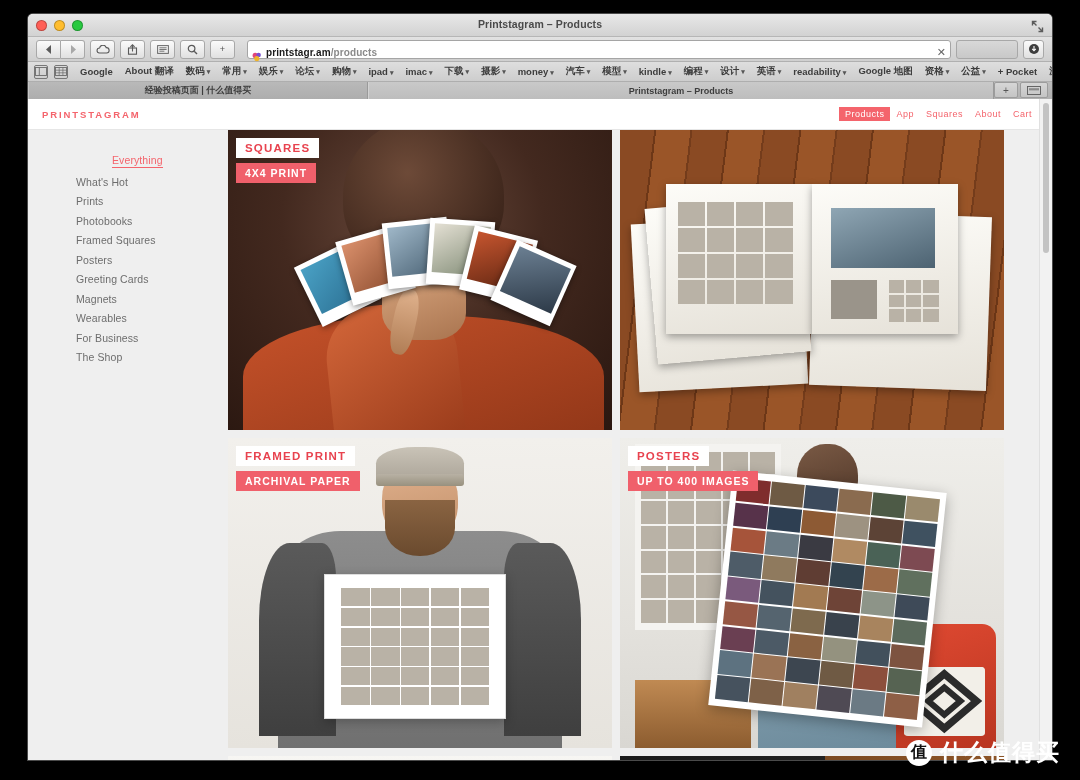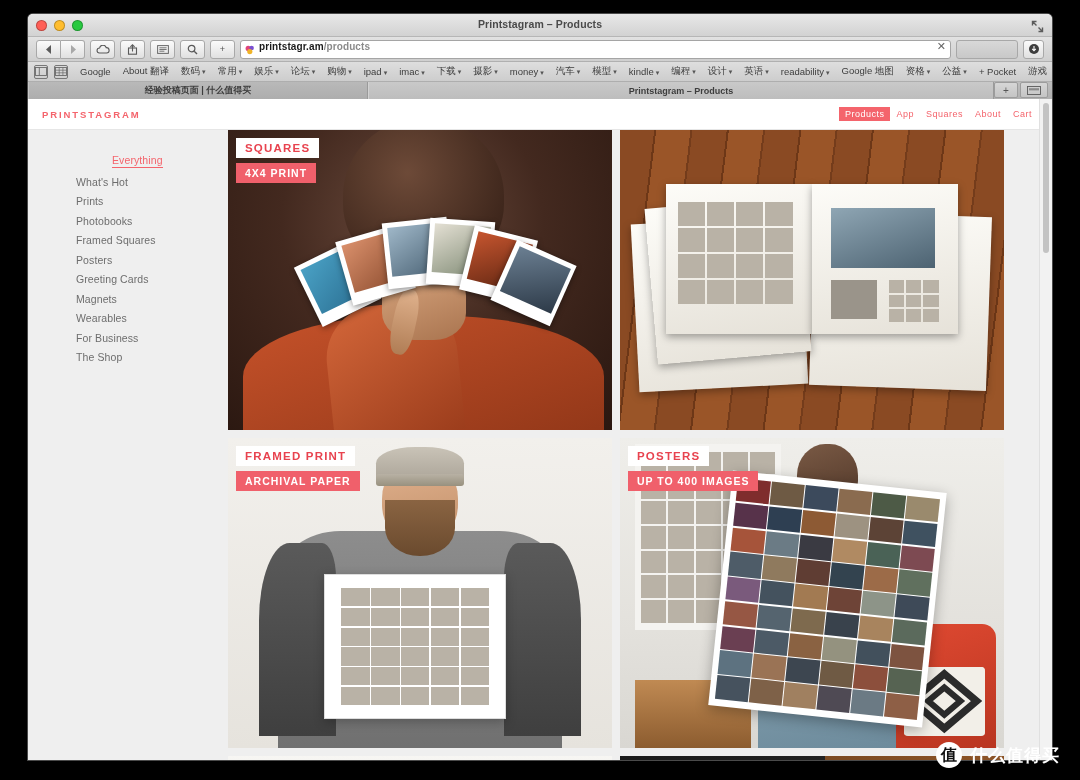--- a/index.html
+++ b/index.html
@@ -26,37 +26,37 @@
            border-bottom:1px solid #b0b0b0;display:flex;align-items:center;
            padding:0 8px;gap:5px;}
   .tbtn{height:17px;min-width:23px;background:linear-gradient(#fbfbfb,#e0e0e0);
         border:1px solid #a8a8a8;border-radius:3px;display:flex;align-items:center;
         justify-content:center;font-size:9px;color:#555;cursor:pointer;}
   .tpair{display:flex;}
   .tpair .tbtn{border-radius:0;border-left:none;}
   .tpair .tbtn:first-child{border-radius:3px 0 0 3px;border-left:1px solid #a8a8a8;}
   .tpair .tbtn:last-child{border-radius:0 3px 3px 0;}
   .urlbar{flex:1;height:17px;background:#fff;border:1px solid #a5a5a5;border-radius:3px;
-          display:flex;align-items:flex-start;padding:0 4px;gap:4px;position:relative;}
+          display:flex;align-items:flex-end;padding:0 4px;gap:4px;position:relative;margin-left:7px;}
   .fav{width:10px;height:10px;flex:none;position:relative;}
   .urltext{font-size:10px;color:#1a1a1a;font-weight:bold;letter-spacing:.1px;}
   .urltext .dim{color:#8a8a8a;font-weight:bold;}
   .stopx{margin-left:auto;font-size:11px;color:#666;cursor:pointer;line-height:1;}
   .searchmini{width:60px;height:17px;background:linear-gradient(#d8d8d8,#c8c8c8);
               border:1px solid #a8a8a8;border-radius:3px;}
   .dlbtn{width:19px;height:17px;background:linear-gradient(#fbfbfb,#e0e0e0);
          border:1px solid #a8a8a8;border-radius:3px;display:flex;align-items:center;justify-content:center;}
 
   
   .bmbar{height:19px;background:linear-gradient(#dedede,#cdcdcd);
          border-bottom:1px solid #aeaeae;display:flex;align-items:center;
          padding:0 6px;gap:0;overflow:hidden;white-space:nowrap;}
   .bmicon{width:16px;height:12px;border:1px solid #777;border-radius:2px;margin-right:6px;
           display:flex;align-items:center;justify-content:center;}
-  .bm{font-size:9.5px;color:#3c3c3c;font-weight:normal;padding:0 6px;cursor:pointer;}
+  .bm{font-size:9.5px;color:#3c3c3c;font-weight:bold;padding:0 6px;cursor:pointer;}
   .bm .car{font-size:7px;color:#555;margin-left:2px;}
 
   
   .tabbar{height:17px;background:linear-gradient(#bdbdbd,#b0b0b0);display:flex;align-items:flex-end;
           position:relative;}
   .tab{height:17px;display:flex;align-items:center;justify-content:center;
        font-size:9px;color:#3d3d3d;font-weight:bold;cursor:pointer;position:relative;}
   .tab.inactive{background:linear-gradient(#b9b9b9,#adadad);
                 box-shadow:inset -1px 0 0 #9a9a9a, inset 1px 0 0 #c6c6c6;}
   .tab.active{background:linear-gradient(#c9c9c9,#bdbdbd);
@@ -93,21 +93,21 @@
 
   
   .vscroll{position:absolute;right:0;top:0;width:12px;height:664px;background:#f2f2f2;
            border-left:1px solid #e0e0e0;}
   .vthumb{position:absolute;left:3px;top:4px;width:6px;height:150px;background:#c3c3c3;border-radius:3px;}
 
   
   .wm{position:absolute;right:20px;bottom:12px;display:flex;align-items:center;gap:8px;}
   .wmcircle{width:26px;height:26px;border-radius:50%;background:#fff;color:#111;
             display:flex;align-items:center;justify-content:center;font-size:16px;font-weight:bold;}
-  .wmtext{color:#fff;font-size:17px;font-weight:bold;letter-spacing:1px;font-family:Liberation Mono, monospace;}
+  .wmtext{color:#fff;font-size:23px;font-weight:bold;letter-spacing:1px;font-family:Liberation Mono, monospace;}
 
   
   .ph{position:absolute;inset:0;}
 
   
   .c1bg{background:radial-gradient(circle at 48% 30%, #6a4a3c 0%, #43291f 45%, #2a1710 100%);}
   .c1head{position:absolute;left:30%;top:-4%;width:42%;height:52%;border-radius:50% 50% 45% 45%;
           background:radial-gradient(circle at 40% 35%,#6d4a38,#2e1a12);}
   .c1body{position:absolute;left:4%;bottom:-8%;width:94%;height:46%;border-radius:44% 44% 0 0;
           background:linear-gradient(160deg,#c6522a,#8e3517);}

